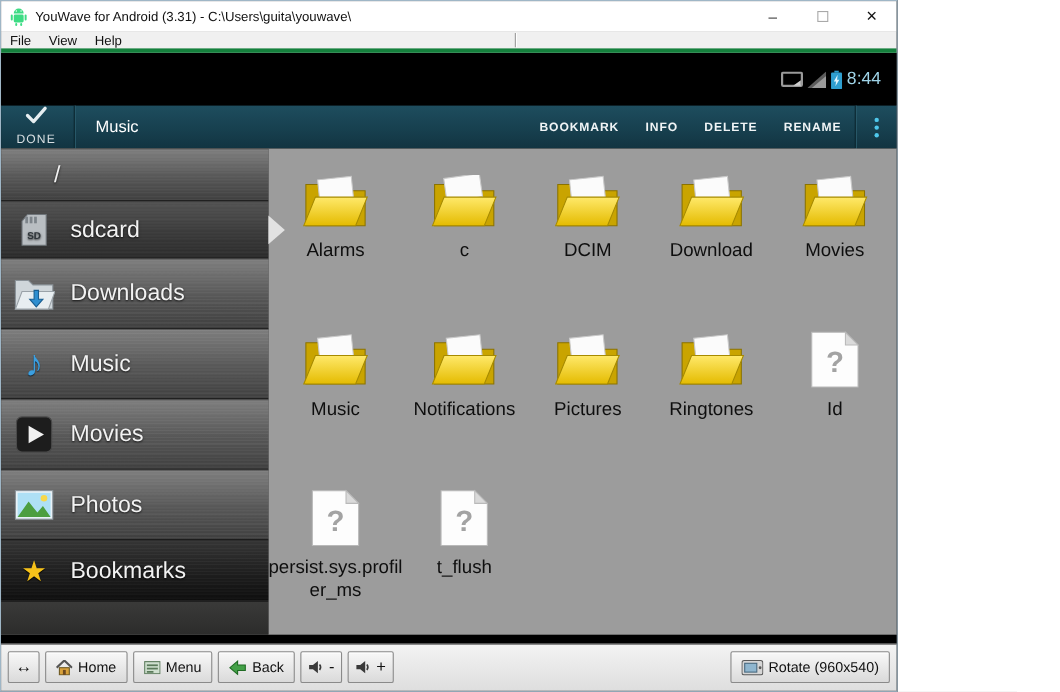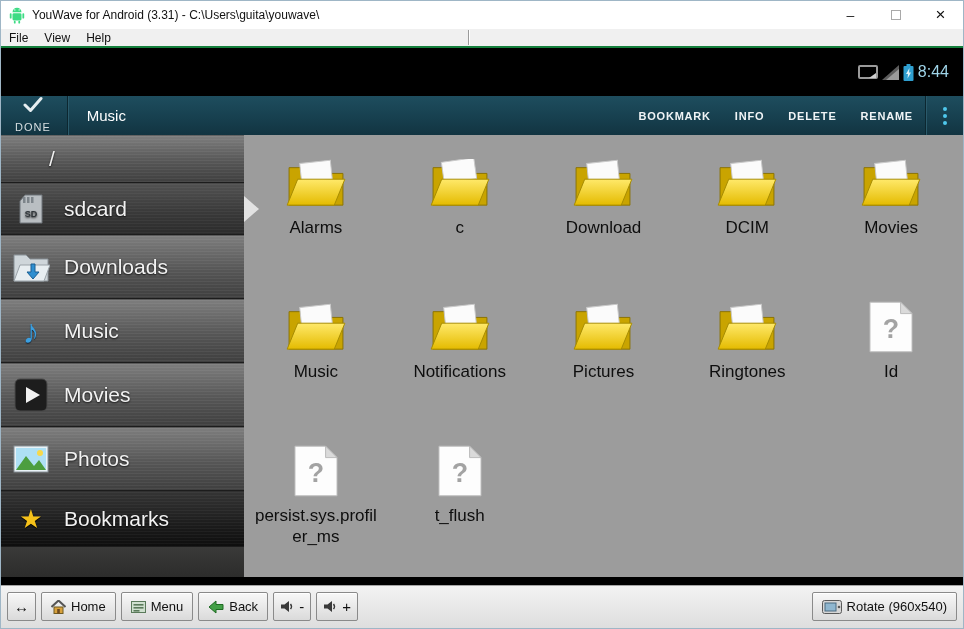--- a/index.html
+++ b/index.html
@@ -1,28 +1,28 @@
 <!DOCTYPE html>
 <html><head>
 <meta charset="utf-8">
 <style>
   * { box-sizing: border-box; margin: 0; padding: 0; }
   html,body { width: 964px; height: 629px; overflow: hidden; font-family: "Liberation Sans", sans-serif; }
-  .window { width: 964px; height: 629px; display: flex; flex-direction: column; border: 1px solid #9fb6c6; background:#000; }
+  .window { width: 816px; height: 629px; display: flex; flex-direction: column; border: 1px solid #9fb6c6; background:#000; }
 
   
   .titlebar { height: 28px; background: #fff; display: flex; align-items: center; flex: 0 0 28px; }
   .app-icon { width: 18px; height: 18px; margin: 0 6px 0 7px; }
   .title-text { font-size: 12px; color: #111; flex: 1; white-space: nowrap; overflow: hidden; }
   .win-btn { width: 45px; height: 28px; display: flex; align-items: center; justify-content: center; font-size: 14px; color: #333; cursor: default; }
   .win-btn.max .sq { width: 10px; height: 10px; border: 1px solid #a9a9a9; display: block; }
   .win-btn.close { font-size: 17px; color: #111; }
 
   
-  .menubar { height: 19px; flex: 0 0 19px; background: #f0f0f0; border-bottom: 2px solid #15803d; display: flex; align-items: center; position: relative; }
+  .menubar { height: 19px; flex: 0 0 19px; background: #f0f0f0; border-bottom: 4px solid #15803d; display: flex; align-items: center; position: relative; }
   .menu-item { font-size: 12px; color: #111; padding: 0 8px; height: 100%; display: flex; align-items: center; }
   .menubar-divider { position: absolute; left: 467px; top: 1px; bottom: 1px; width: 2px; border-left: 1px solid #9a9a9a; border-right: 1px solid #fff; }
 
   
   .statusbar { height: 48px; flex: 0 0 48px; background: #000; display: flex; align-items: center; justify-content: flex-end; gap: 4px; padding-right: 14px; }
   .clock { color: #9fd4e8; font-size: 16px; }
 
   
   .actionbar { height: 39px; flex: 0 0 39px; background: linear-gradient(180deg,#1e4d5e 0%, #17404f 55%, #123441 100%); display: flex; align-items: center; color: #eef3f5; }
   .ab-done { display: flex; align-items: center; gap: 8px; padding: 0 16px 0 14px; height: 100%; flex-direction: column; }
@@ -239,31 +239,31 @@
         <span class="cell-label">c</span>
       </div>
       <div class="cell">
         <span class="cell-icon">
             <svg viewBox="0 0 64 52" width="62" height="50">
               <path d="M4 9h20l6 6h30v33H4z" fill="#c9a400" stroke="#8a7200"></path>
               <rect x="16" y="3" width="32" height="20" fill="#fbfbfb" stroke="#c9c9c9" transform="rotate(-6 32 13)"></rect>
               <path d="M2 48l11-27h49L51 48z" fill="url(#fg1)" stroke="#a68a00"></path>
             </svg>
           </span>
+        <span class="cell-label">DCIM</span>
+      </div>
+      <div class="cell">
+        <span class="cell-icon">
+            <svg viewBox="0 0 64 52" width="62" height="50">
+              <path d="M4 9h20l6 6h30v33H4z" fill="#c9a400" stroke="#8a7200"></path>
+              <rect x="16" y="3" width="32" height="20" fill="#fbfbfb" stroke="#c9c9c9" transform="rotate(-6 32 13)"></rect>
+              <path d="M2 48l11-27h49L51 48z" fill="url(#fg1)" stroke="#a68a00"></path>
+            </svg>
+          </span>
         <span class="cell-label">Download</span>
-      </div>
-      <div class="cell">
-        <span class="cell-icon">
-            <svg viewBox="0 0 64 52" width="62" height="50">
-              <path d="M4 9h20l6 6h30v33H4z" fill="#c9a400" stroke="#8a7200"></path>
-              <rect x="16" y="3" width="32" height="20" fill="#fbfbfb" stroke="#c9c9c9" transform="rotate(-6 32 13)"></rect>
-              <path d="M2 48l11-27h49L51 48z" fill="url(#fg1)" stroke="#a68a00"></path>
-            </svg>
-          </span>
-        <span class="cell-label">DCIM</span>
       </div>
       <div class="cell">
         <span class="cell-icon">
             <svg viewBox="0 0 64 52" width="62" height="50">
               <path d="M4 9h20l6 6h30v33H4z" fill="#c9a400" stroke="#8a7200"></path>
               <rect x="16" y="3" width="32" height="20" fill="#fbfbfb" stroke="#c9c9c9" transform="rotate(-6 32 13)"></rect>
               <path d="M2 48l11-27h49L51 48z" fill="url(#fg1)" stroke="#a68a00"></path>
             </svg>
           </span>
         <span class="cell-label">Movies</span>

